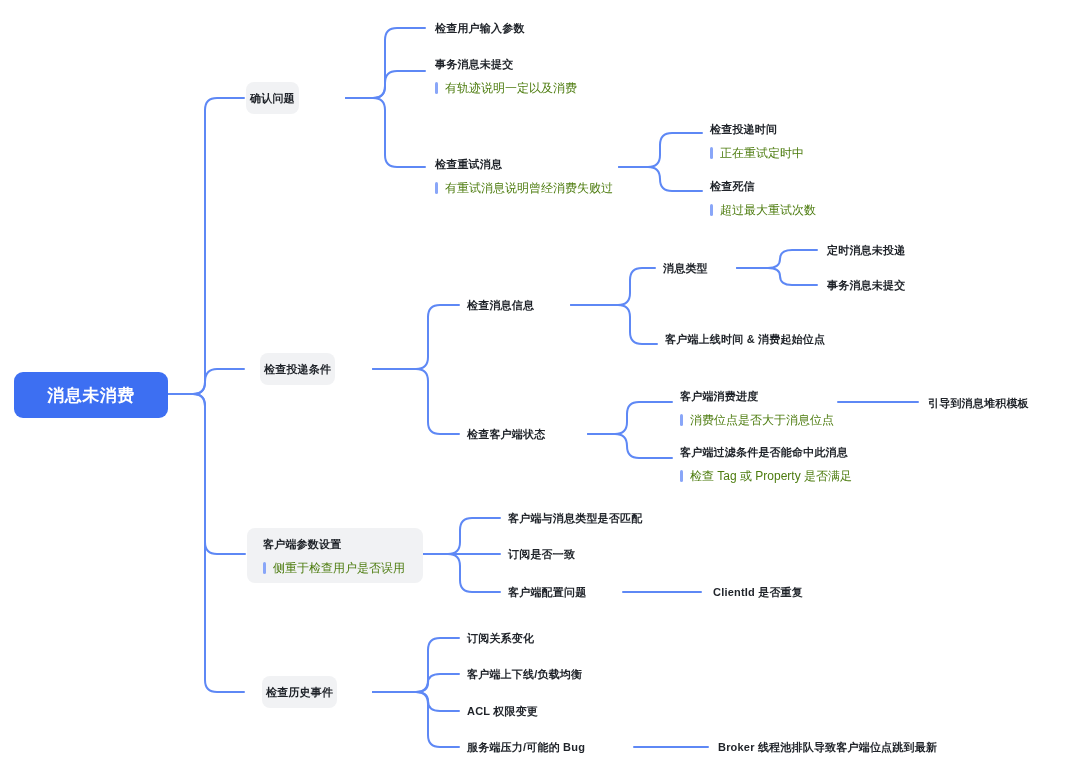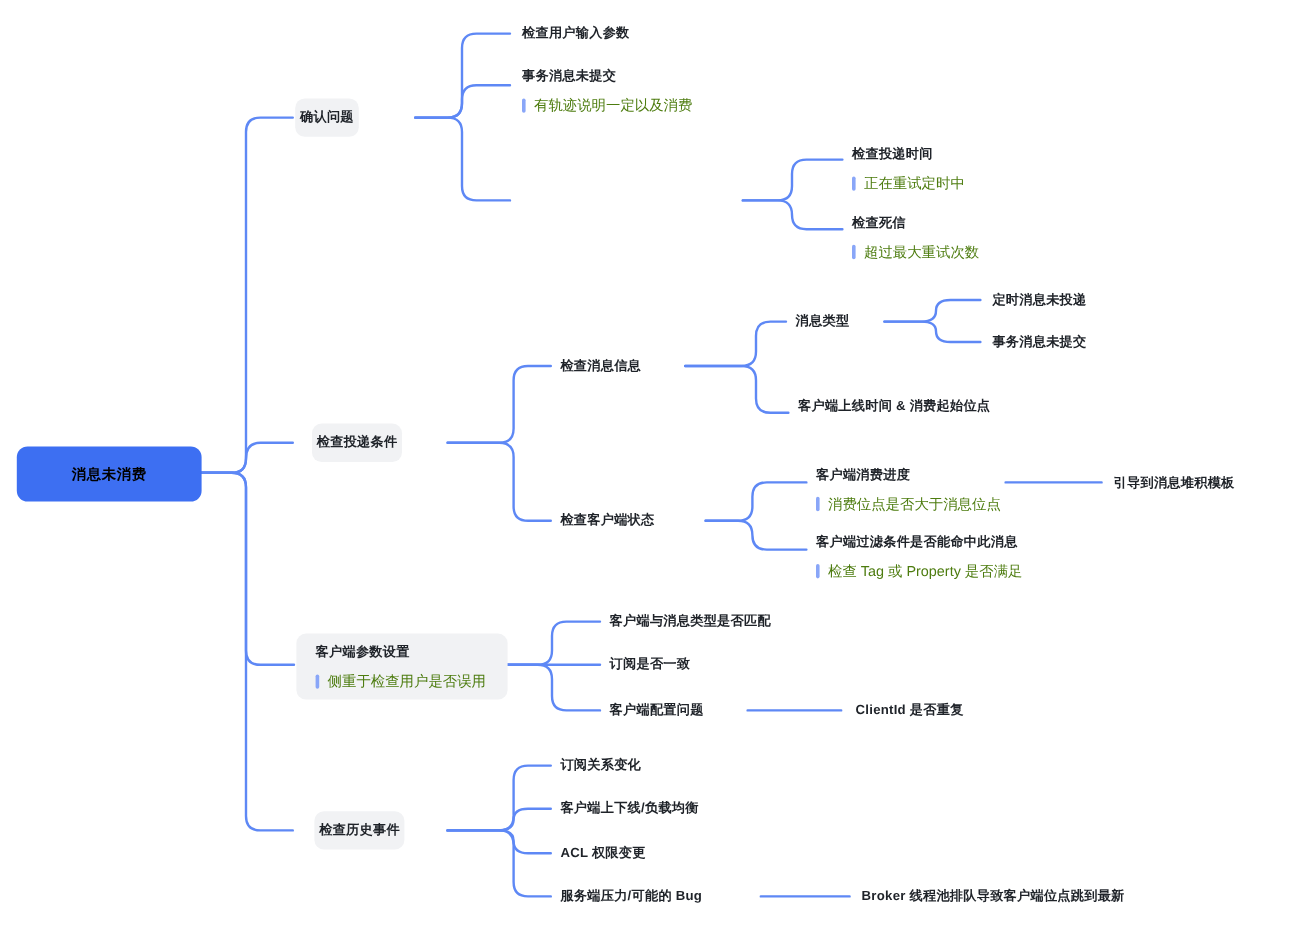--- a/index.html
+++ b/index.html
@@ -22,21 +22,21 @@
     color:#4d7c0f; margin-top:6px;
   }
   .note-bar { width:3px; height:12px; border-radius:1.5px; background:#89A6F8; flex:0 0 auto; }
 
   .root-node {
     position:absolute; left:14px; top:372px; width:154px; height:46px;
     background:#3D6FF2; border-radius:9px;
     display:flex; align-items:center; justify-content:center;
   }
   .root-node .root-label {
-    color:#000000; font-size:12px; font-weight:600; letter-spacing:0.5px;
+    color:#ffffff; font-size:17px; font-weight:600; letter-spacing:0.5px;
   }
   .branch-node {
     position:absolute; background:#F1F2F4; border-radius:8px;
     padding:6px 4px;
   }
   .branch-node.with-note { padding:6px 18px 7px 16px; }
 </style>
 </head>
 <body>
 
@@ -111,20 +111,27 @@
   <div class="node" style="left:435px; top:18px;">
     <span class="node-label">检查用户输入参数</span>
   </div>
   <div class="node" style="left:435px; top:54px;">
     <span class="node-label">事务消息未提交</span>
     <div class="node-note">
       <span class="note-bar"></span>
       <span>有轨迹说明一定以及消费</span>
     </div>
   </div>
+  <div class="node" style="left:435px; top:154px;">
+    <span class="node-label">检查重试消息</span>
+    <div class="node-note">
+      <span class="note-bar"></span>
+      <span>有重试消息说明曾经消费失败过</span>
+    </div>
+  </div>
   <div class="node" style="left:710px; top:119px;">
     <span class="node-label">检查投递时间</span>
     <div class="node-note">
       <span class="note-bar"></span>
       <span>正在重试定时中</span>
     </div>
   </div>
   <div class="node" style="left:710px; top:176px;">
     <span class="node-label">检查死信</span>
     <div class="node-note">

